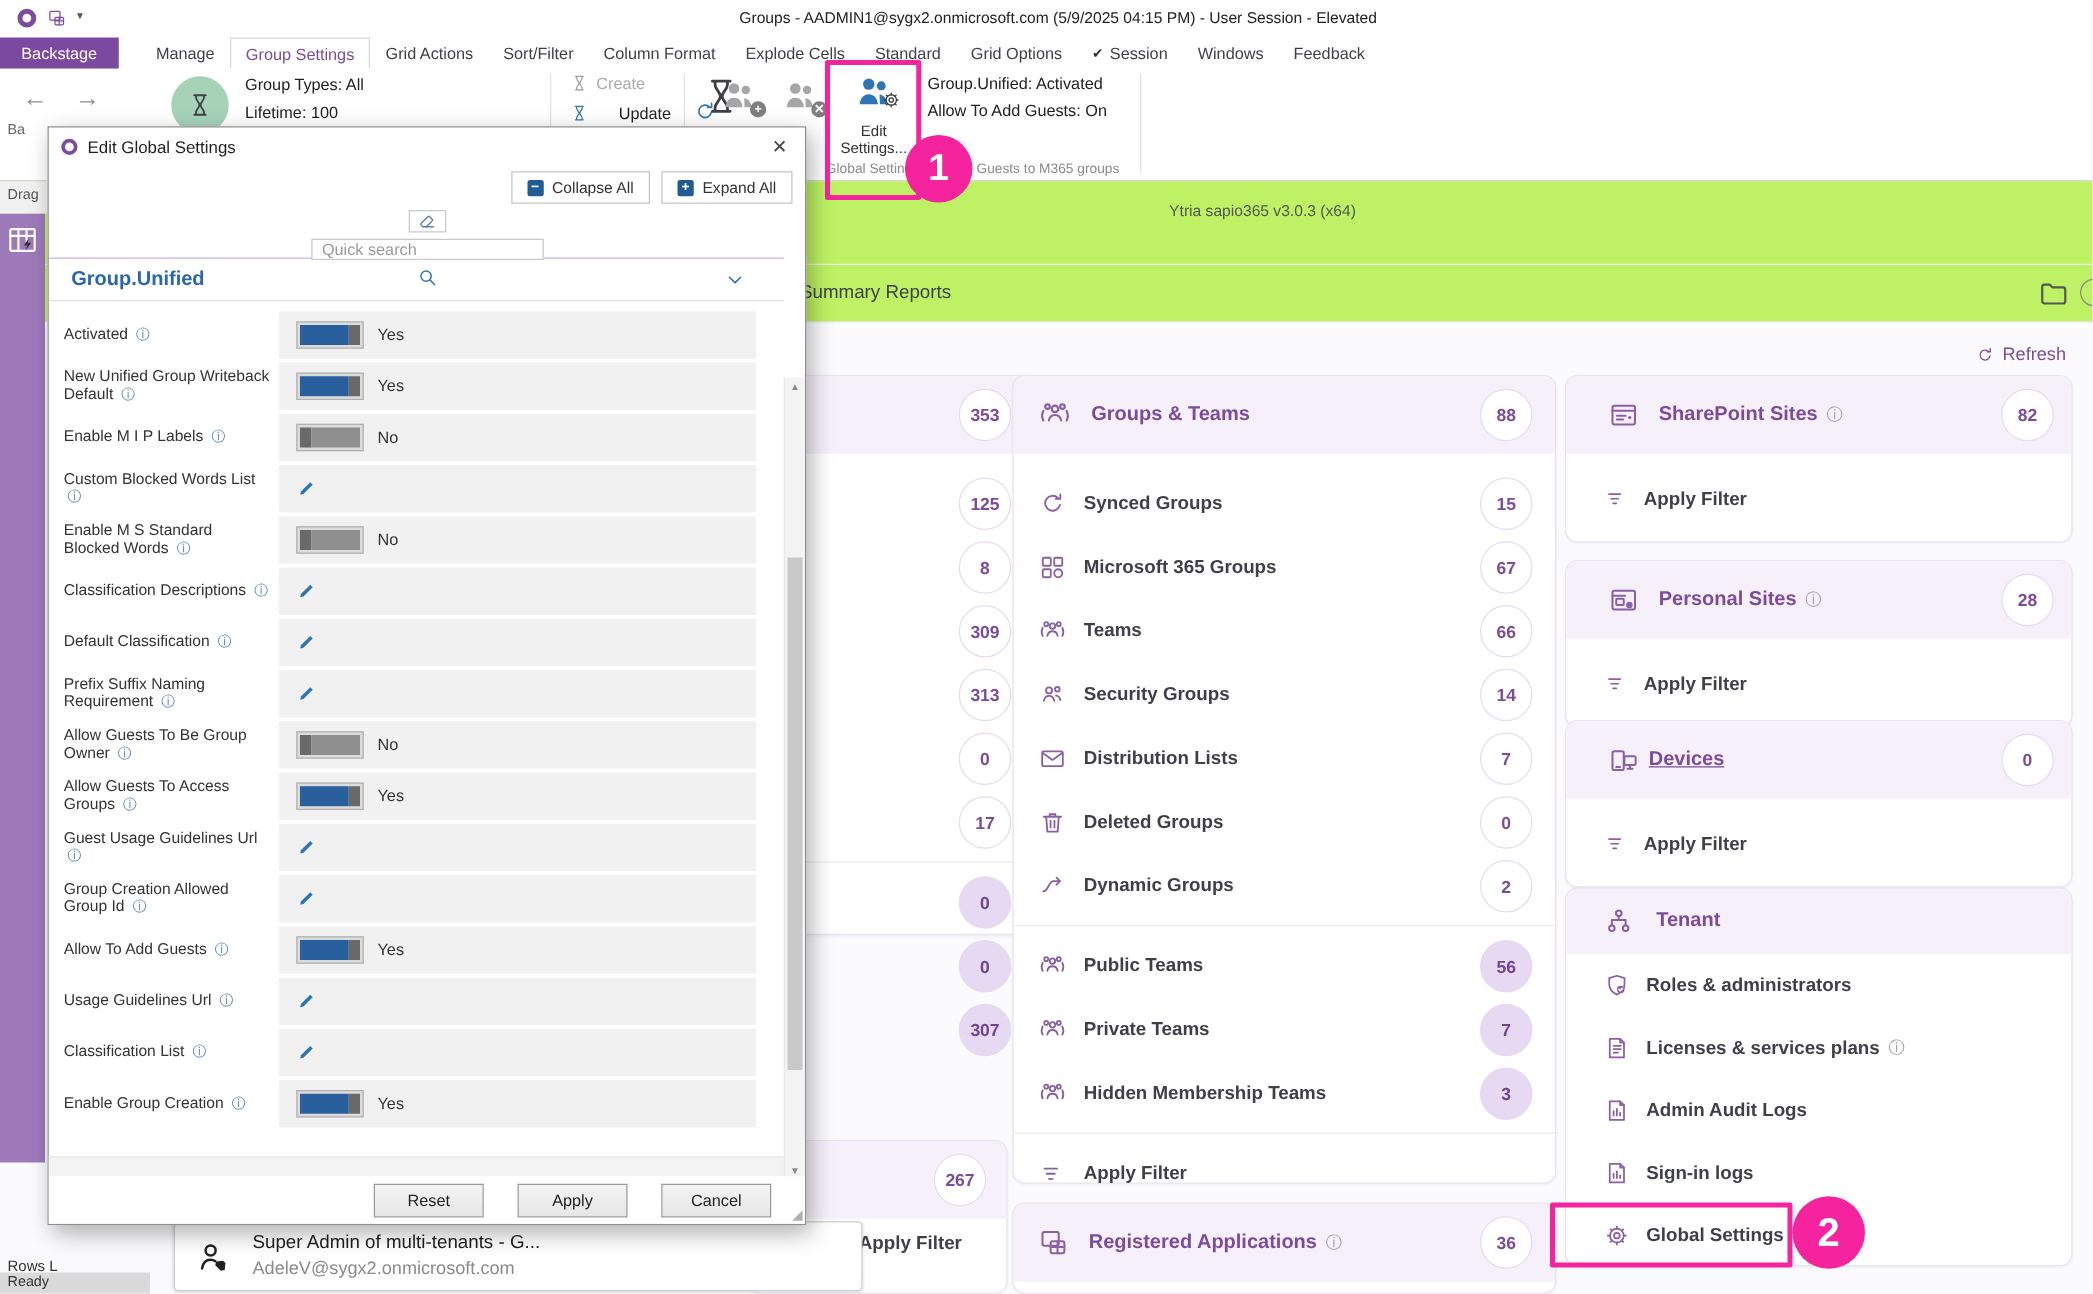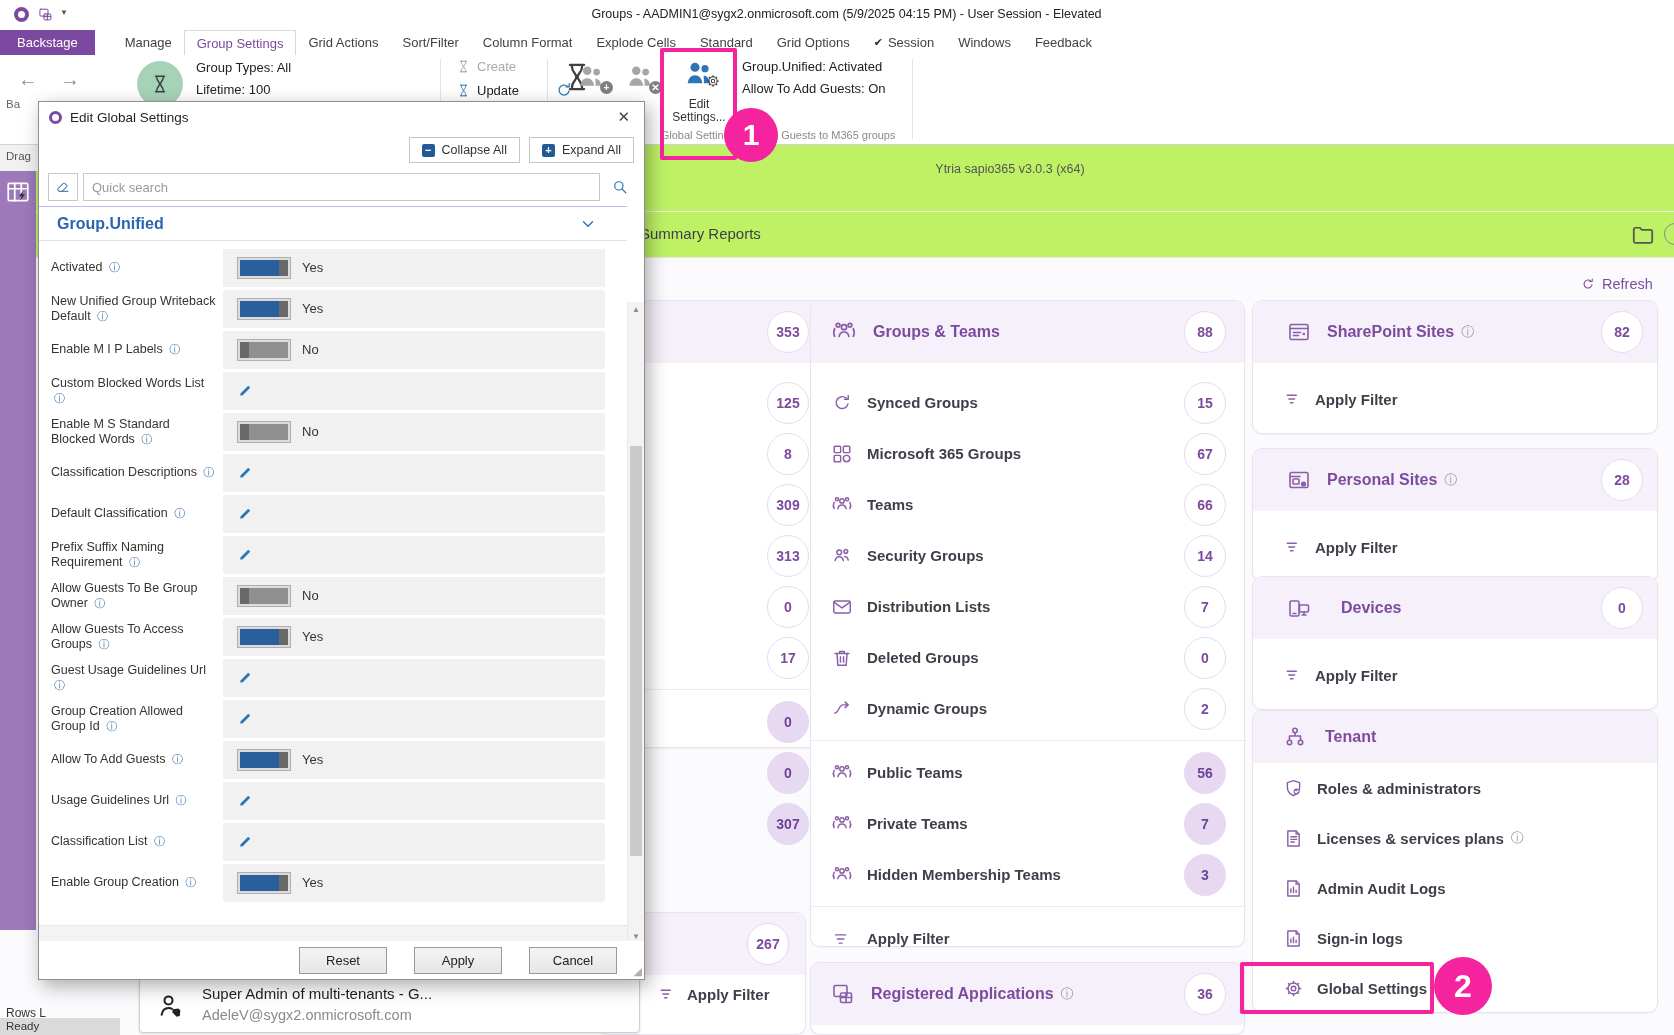--- a/index.html
+++ b/index.html
@@ -56,21 +56,21 @@
   .dialog { position:absolute; left:38px; top:101px; width:607px; height:879px; background:#fff;
             border:1px solid #8f8f8f; box-shadow:4px 6px 18px rgba(0,0,0,.32); z-index:50; }
   .dlg-titlebar { display:flex; align-items:center; height:30px; padding:0 10px; }
   .dlg-title { margin-left:8px; font-size:13.5px; color:#1f1f1f; }
   .dlg-close { margin-left:auto; font-size:15px; color:#444; cursor:default; padding:0 4px; }
   .dlg-toolbar { display:flex; justify-content:flex-end; align-items:center; height:36px; padding-right:10px; gap:9px; }
   .tool-btn { display:flex; align-items:center; gap:7px; height:26px; padding:0 12px; background:#fff;
               border:1px solid #c6c6c6; font-size:12.5px; color:#333; }
   .sq { width:13px; height:13px; background:#215a94; color:#fff; font-size:11px; font-weight:700; line-height:12px;
         text-align:center; border-radius:2px; }
-  .searchrow { display:flex; align-items:center; height:38px; padding:0 9px; gap:5px; }
+  .searchrow { display:flex; align-items:center; height:38px; padding:0 9px; gap:5px;flex-direction:column; }
   .mini-btn { width:30px; height:28px; border:1px solid #c9c9c9; background:#fff; display:flex; align-items:center; justify-content:center; }
   .searchrow input { flex:1; height:28px; border:1px solid #c9c9c9; padding-left:8px; font-size:13px;
                      font-family:"Liberation Sans", sans-serif; color:#333; outline:none; }
   .searchrow input::placeholder { color:#9a9a9a; }
   .dlg-section { display:flex; align-items:center; height:35px; margin-right:17px; border-top:1px solid #c4b5fd; border-bottom:1px solid #e2e2e2; }
   .dlg-section .t { padding-left:18px; font-size:16px; font-weight:700; color:#2a66b0; }
   .srow { display:flex; align-items:center; height:41px; }
   .srow .slabel { width:178px; padding-left:12px; font-size:12.5px; color:#333; line-height:1.18; }
   .srow .slabel .dinfo { color:#4a7ab0; font-size:11px; margin-left:3px; }
   .strip { margin-left:6px; width:382px; height:38px; background:#f1f1f1; border-radius:2px;
@@ -85,21 +85,21 @@
   .scroll-arrow { position:absolute; left:0; width:16px; text-align:center; font-size:8px; color:#8a8a8a; }
   .vthumb { position:absolute; left:2px; width:12px; background:#c9c9c9; }
   .hscroll { position:absolute; left:0; bottom:38px; height:16px; right:17px; background:#f3f3f3; border-top:1px solid #e8e8e8; }
   .dlg-footer { position:absolute; left:0; right:0; bottom:0; height:38px; display:flex; justify-content:flex-end;
                 align-items:center; gap:27px; padding-right:27px; background:#fff; }
   .dlg-btn { width:88px; height:27px; background:linear-gradient(#f4f4f4,#e6e6e6); border:1px solid #9a9a9a;
              font-size:13px; color:#222; display:flex; align-items:center; justify-content:center; }
   .grip { position:absolute; right:2px; bottom:1px; font-size:11px; color:#b0b0b0; }
 
   
-  .usercard { position:absolute; left:139px; top:977px; width:501px; height:56px; background:#fff;
+  .usercard { position:absolute; left:139px; top:977px; width:551px; height:56px; background:#fff;
               border:1px solid #cfcfcf; border-radius:4px; box-shadow:0 1px 3px rgba(0,0,0,.12); z-index:5;text-decoration:underline; }
   .pencil { color:#2e75b6; }
 </style>
 </head>
 <body>
 
 <div id="root">
 
   <div class="titlebar">
     <span class="abs" style="left:14px;top:7px;"><span class="donut"></span></span>
@@ -169,21 +169,21 @@
     <span class="abs" style="left:196px;top:27px;font-size:13px;color:#222;">Lifetime: 100</span>
     <div class="rb-sep" style="left:440px;"></div>
     <div class="abs flex" style="left:456px;top:4px;gap:6px;">
       <span class="icn" id="hg-create">
           <svg width="15" height="15" viewBox="0 0 24 24" fill="none" stroke="#a0a0a0" stroke-width="1.6" stroke-linecap="round" stroke-linejoin="round">
             <path d="M7 3.5h10M7 20.5h10M8.5 3.5v1.8c0 3 3 4.2 3 6.7s-3 3.7-3 6.7v1.8M15.5 3.5v1.8c0 3-3 4.2-3 6.7s3 3.7 3 6.7v1.8"></path>
           </svg>
         </span>
       <span style="font-size:13px;color:#aaa;">Create</span>
     </div>
-    <div class="abs flex" style="left:456px;top:28px;gap:6px;">
+    <div class="abs flex" style="left:456px;top:28px;gap:24px;">
       <span class="icn" id="hg-update">
           <svg width="15" height="15" viewBox="0 0 24 24" fill="none" stroke="#2e75b6" stroke-width="1.6" stroke-linecap="round" stroke-linejoin="round">
             <path d="M7 3.5h10M7 20.5h10M8.5 3.5v1.8c0 3 3 4.2 3 6.7s-3 3.7-3 6.7v1.8M15.5 3.5v1.8c0 3-3 4.2-3 6.7s3 3.7 3 6.7v1.8"></path>
           </svg>
         </span>
       <span style="font-size:13px;color:#222;">Update</span>
     </div>
     <div class="rb-sep" style="left:547px;"></div>
     <div class="abs" style="left: 560px; top: 5px; width: 40px; height: 42px; position: absolute;" id="big-hourglass"><svg width="34" height="34" viewBox="0 0 24 24" fill="none" stroke="#3f3f44" stroke-width="1.6" stroke-linecap="round" stroke-linejoin="round">
           <path d="M7 3.5h10M7 20.5h10M8.5 3.5v1.8c0 3 3 4.2 3 6.7s-3 3.7-3 6.7v1.8M15.5 3.5v1.8c0 3-3 4.2-3 6.7s3 3.7 3 6.7v1.8"></path>
@@ -527,21 +527,21 @@
       <div class="card" style="left: 1252px; top: 576px; width: 406px; height: 134px; z-index: 1;">
         <div class="card-header" style="padding:0 14px 0 34px;">
           <span class="icn" style="color:#8a5fa8;">
             <svg width="24" height="24" viewBox="0 0 24 24" fill="none" stroke="currentColor" stroke-width="1.6" stroke-linecap="round" stroke-linejoin="round">
               <rect x="3" y="5" width="9" height="15" rx="1.5"></rect>
               <path d="M6 17.5h3"></path>
               <rect x="12.5" y="9" width="9" height="7" rx="1"></rect>
               <path d="M15 19h4M17 16v3"></path>
             </svg>
           </span>
-          <span style="margin-left:30px;">Devices</span>
+          <span style="margin-left:8px;text-decoration:underline;">Devices</span>
           <span class="badge" style="margin-left:auto;">0</span>
         </div>
         <div class="flex" style="height:72px;padding-left:30px;gap:12px;">
           <span class="icn" style="color:#8a5fa8;">
             <svg width="20" height="20" viewBox="0 0 24 24" fill="none" stroke="currentColor" stroke-width="1.6" stroke-linecap="round" stroke-linejoin="round">
               <path d="M5 7.5h11M7 12h7M9 16.5h3"></path>
             </svg>
           </span>
           <span style="font-size:15px;font-weight:700;color:#3f3f4a;">Apply Filter</span>
         </div>

